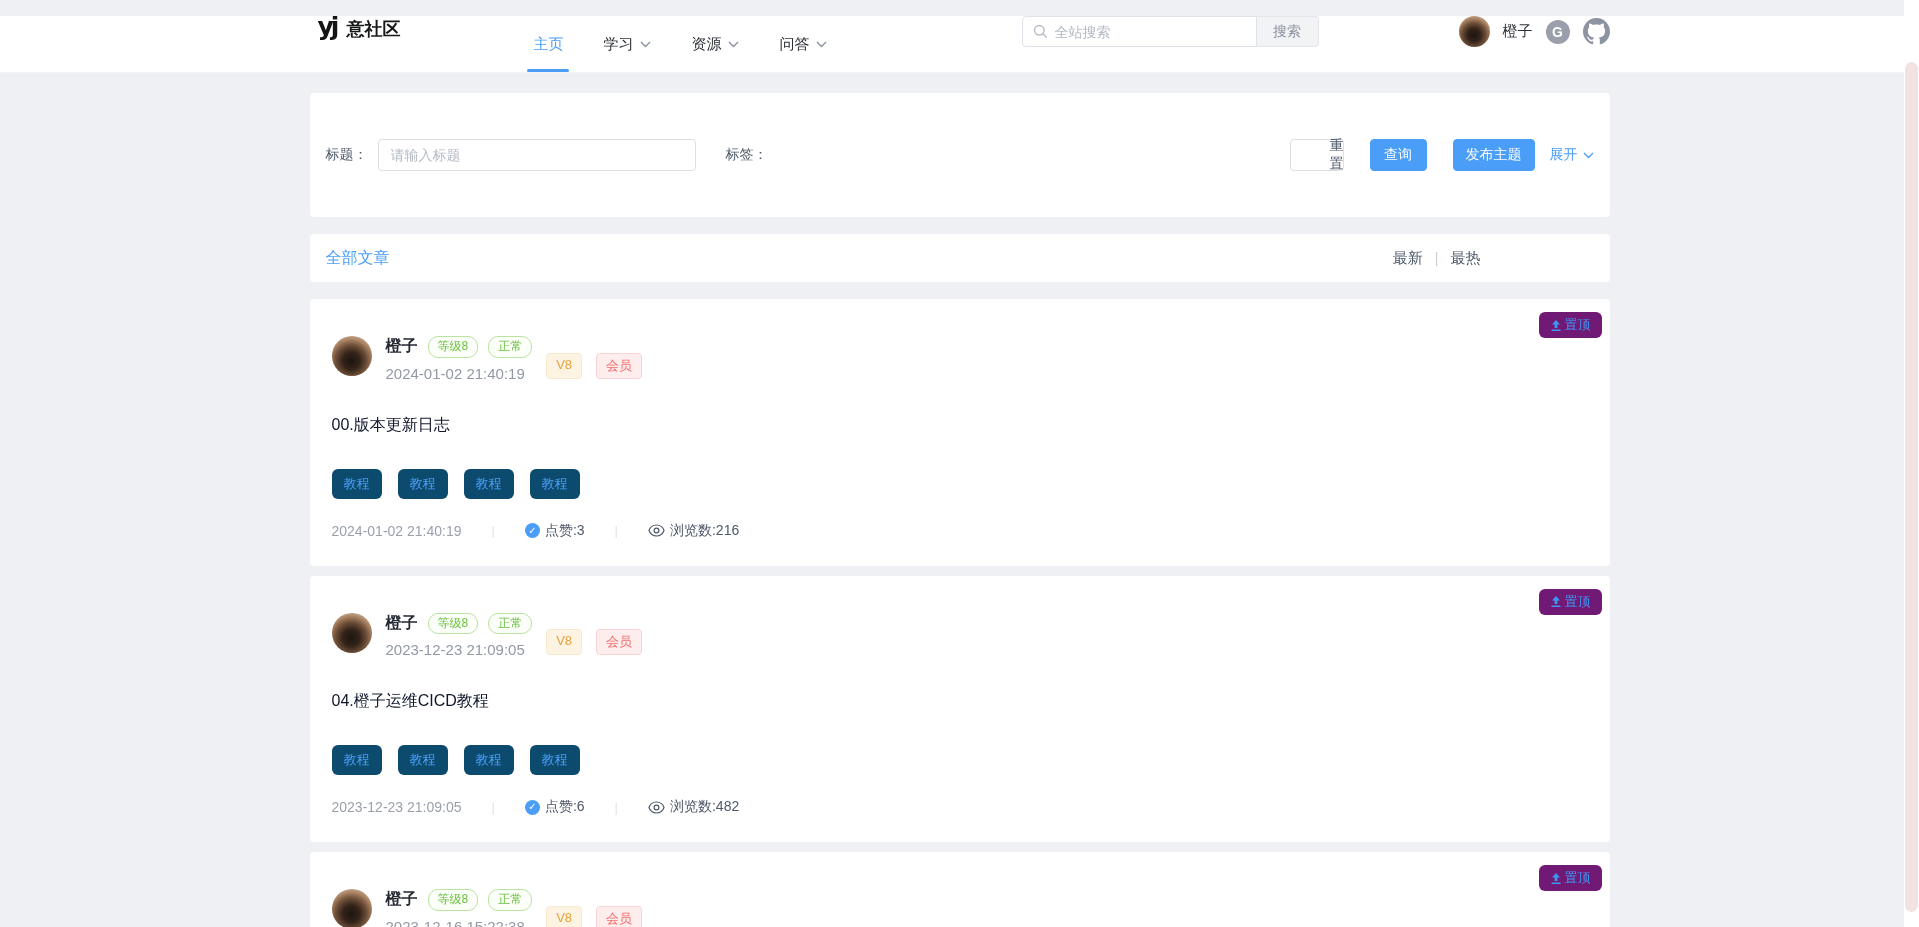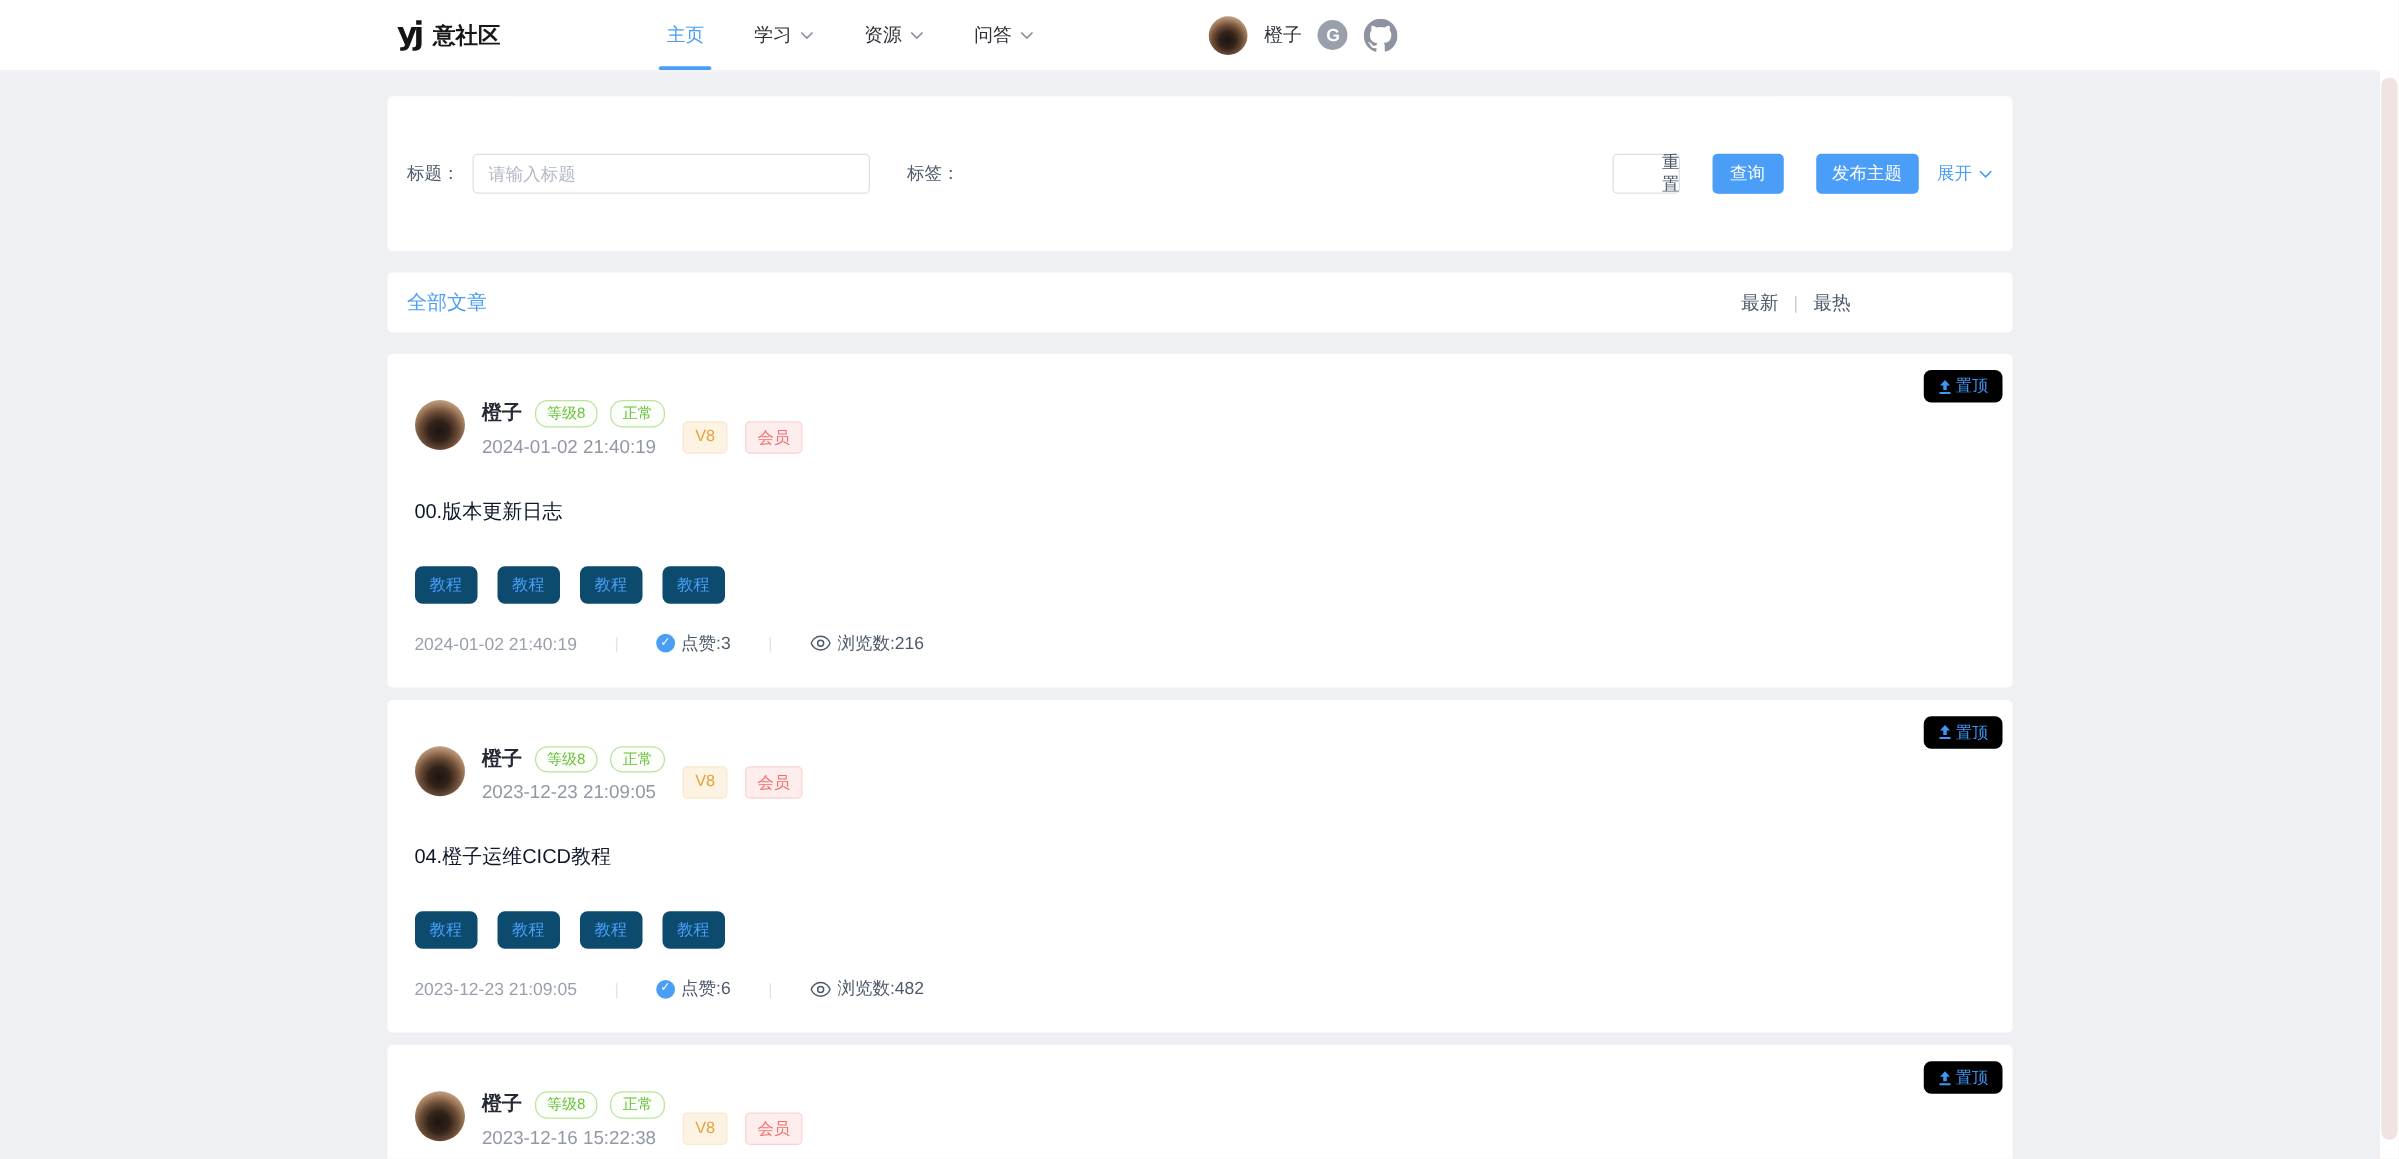--- a/index.html
+++ b/index.html
@@ -10,22 +10,22 @@
     color:#2b2f36;
     position:relative;
   }
 
   
   .header {
     height:57px; background:#fff; border-bottom:1px solid #f2f3f5;
     position:relative; z-index:2;
   }
   .header-inner {
-    width:1300px; margin:0 auto; height:100%;
-    display:flex; align-items:center;
+    width:1300px; margin:16px auto; height:100%;
+    display:flex; align-items:flex-start;
   }
   .brand { display:flex; align-items:center; gap:10px; padding-left:8px; }
   .logo-mark {
     font-weight:900; font-size:25px; letter-spacing:-3px; color:#141414;
     font-family:"DejaVu Sans","Liberation Sans",sans-serif; line-height:1;
     transform:translateY(-2px);
   }
   .brand-name { font-size:18px; font-weight:700; color:#17181a; }
 
   .nav { display:flex; gap:40px; margin-left:133px; align-items:center; height:100%; }
@@ -111,21 +111,21 @@
 
   .post-card {
     background:#fff; border-radius:4px; position:relative;
     padding:0 22px 26px 22px; margin-top:10px;
   }
   .post-card.first { margin-top:17px; }
   .post-card.cut { padding-bottom:60px; }
 
   .pin-btn {
     position:absolute; top:13px; right:8px;
-    background:#000000; color:#3e97f5; border:none; border-radius:6px;
+    background:#701a75; color:#3e97f5; border:none; border-radius:6px;
     height:26px; padding:0 11px; font-size:13px; cursor:pointer; font-family:inherit;
     display:inline-flex; align-items:center; gap:3px;
   }
   .pin-btn svg { display:block; }
 
   .post-user { display:flex; padding-top:37px; }
   .avatar-lg { width:40px; height:40px; }
   .post-user-info { margin-left:14px; }
   .name-row { display:flex; align-items:center; gap:10px; }
   .post-author { font-size:16px; font-weight:700; color:#252933; }
@@ -201,20 +201,32 @@
       <div class="nav-item">
         <span>问答</span>
         <span class="chev">
             <svg width="11" height="7" viewBox="0 0 11 7">
               <polyline points="1,1 5.5,5.5 10,1" fill="none" stroke="#8a919f" stroke-width="1.4"></polyline>
             </svg>
           </span>
       </div>
     </div>
 
+    <div class="search">
+      <div class="search-box">
+        <span style="display:inline-flex;">
+          <svg width="15" height="15" viewBox="0 0 15 15">
+              <circle cx="6.3" cy="6.3" r="4.8" fill="none" stroke="#b4bac4" stroke-width="1.4"></circle>
+              <line x1="10" y1="10" x2="13.6" y2="13.6" stroke="#b4bac4" stroke-width="1.4"></line>
+            </svg>
+        </span>
+        <input placeholder="全站搜索" style="">
+      </div>
+      <button class="search-btn">搜索</button>
+    </div>
 
     <div class="user-cluster">
       <span class="avatar-sm"></span>
       <span class="username">橙子</span>
       <span class="gitee-icon">G</span>
       <span class="github-icon">
         <svg width="27" height="27" viewBox="0 0 24 24">
             <path d="M12 0C5.37 0 0 5.37 0 12c0 5.3 3.438 9.8 8.205 11.385.6.113.82-.258.82-.577 0-.285-.01-1.04-.015-2.04-3.338.724-4.042-1.61-4.042-1.61-.546-1.385-1.333-1.754-1.333-1.754-1.09-.745.082-.73.082-.73 1.205.085 1.84 1.236 1.84 1.236 1.07 1.835 2.807 1.305 3.492.998.108-.776.417-1.305.76-1.605-2.665-.3-5.466-1.332-5.466-5.93 0-1.31.465-2.38 1.235-3.22-.135-.303-.54-1.523.105-3.176 0 0 1.005-.322 3.3 1.23.96-.267 1.98-.399 3-.405 1.02.006 2.04.138 3 .405 2.28-1.552 3.285-1.23 3.285-1.23.645 1.653.24 2.873.12 3.176.765.84 1.23 1.91 1.23 3.22 0 4.61-2.805 5.625-5.475 5.92.42.36.81 1.096.81 2.22 0 1.606-.015 2.896-.015 3.286 0 .315.21.69.825.57C20.565 21.795 24 17.295 24 12c0-6.63-5.37-12-12-12z"></path>
           </svg>
       </span>

